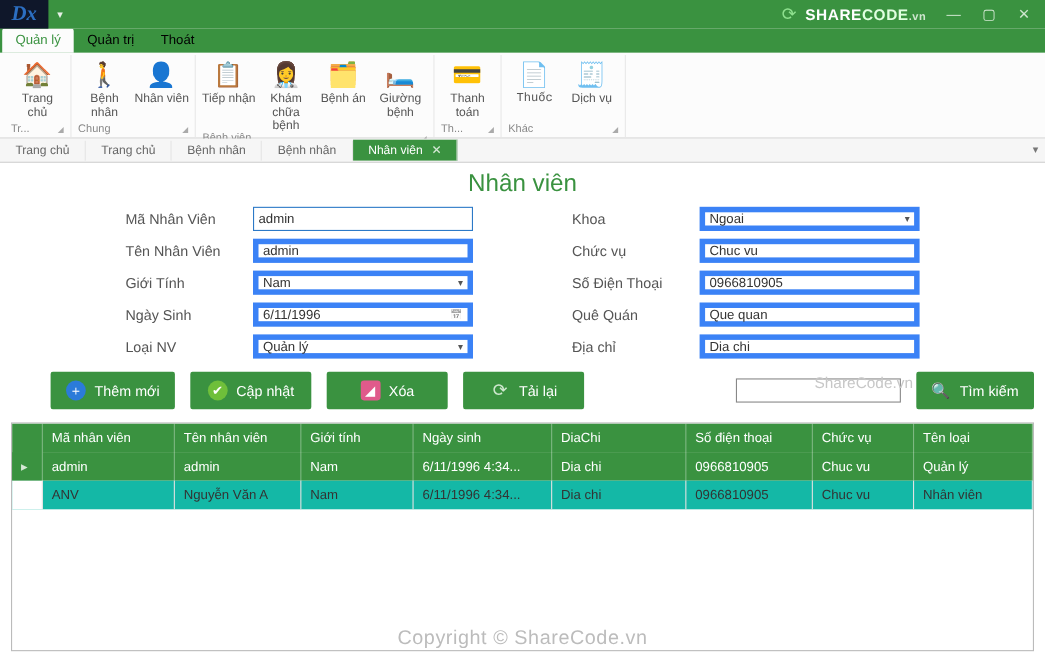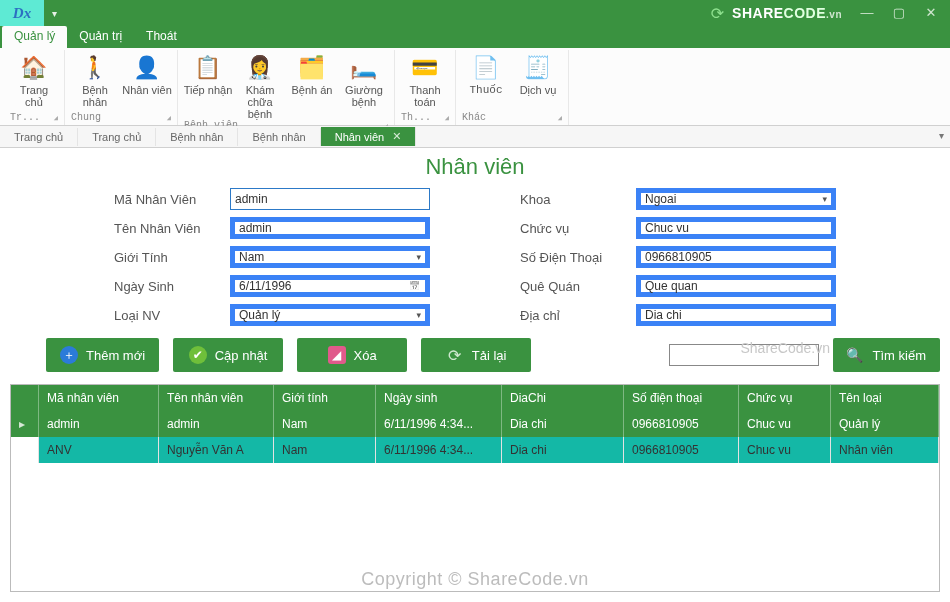--- a/index.html
+++ b/index.html
@@ -19,29 +19,29 @@
     background: #3a9240;
     height: 26px;
     display: flex;
     align-items: center;
     color: #fff;
     position: relative;
   }
   .titlebar .logo-box {
     width: 44px;
     height: 26px;
-    background: #5eead4;
+    background: #0f172a;
     display: flex;
     align-items: center;
     justify-content: center;
     font-style: italic;
     font-family: Georgia, serif;
     color: #2c6fc2;
     font-weight: bold;
-    font-size: 15px;
+    font-size: 19px;
   }
   .titlebar .qat {
     padding: 0 8px;
     display: flex;
     align-items: center;
     gap: 8px;
     color: #e6f0e6;
     font-size: 10px;
   }
   .titlebar .title-center {
@@ -73,21 +73,21 @@
   
   .ribbon-tabs {
     background:#3a9240;
     height:22px;
     display:flex;
     padding-left:2px;
   }
   .ribbon-tabs .rtab{
     padding:3px 12px 0 12px;
     font-size:12px;
-    color:#ffffff;
+    color:#000000;
   }
   .ribbon-tabs .rtab.active{
     background:#fcfcfc;
     color:#3a9240;
     border-top-left-radius:2px;
     border-top-right-radius:2px;
   }
   
   .ribbon-body{
     background:#fcfcfc;
@@ -126,21 +126,20 @@
   }
   .rgroup-label{
     font-size:10px;
     color:#888;
     text-align:center;
     padding-bottom:1px;
     display:flex;
     justify-content:space-between;
     align-items:center;
     padding:0 2px 2px 2px;
-    font-family:Liberation Mono, monospace;
   }
   .rgroup-label::after{
     content:"◢";
     font-size:7px;
     color:#aaa;
   }
   
   .doctabs{
     background:#f6f6f6;
     height:22px;

